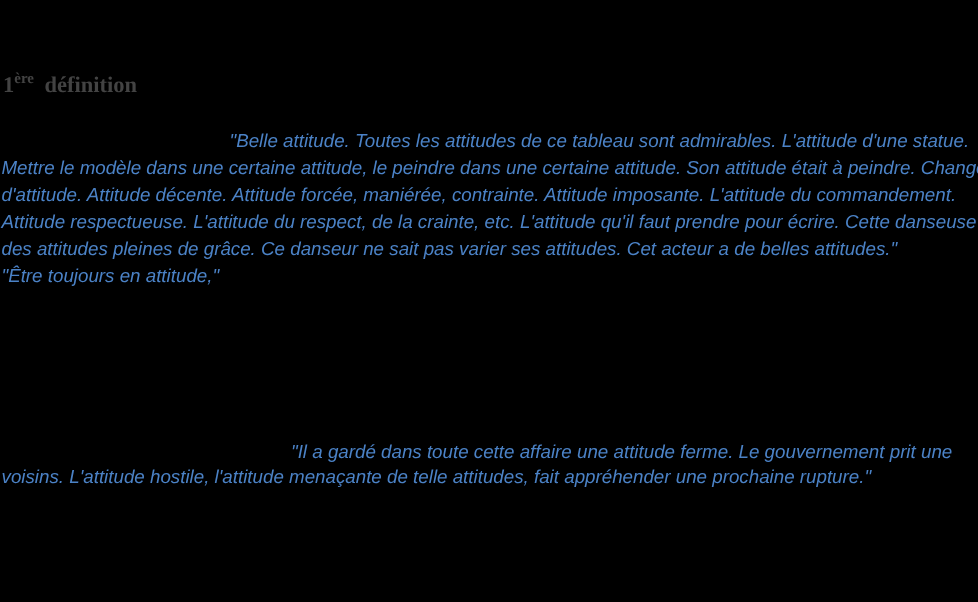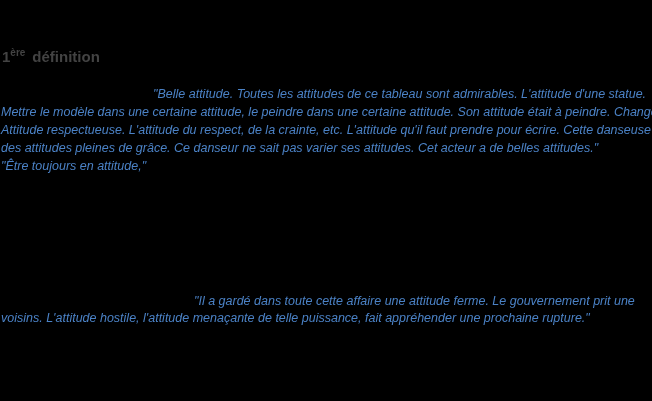--- a/index.html
+++ b/index.html
@@ -16,20 +16,21 @@
     font-family: "Liberation Sans", sans-serif;
   }
   .heading {
     position: absolute;
     left: 2px;
     color: var(--heading-color, #434343);
     font-weight: bold;
     font-size: 15px;
     line-height: 20px;
     white-space: nowrap;
+    font-family: Liberation Serif, serif;
   }
   .heading sup {
     font-size: 10px;
     font-weight: bold;
     vertical-align: 6px;
     line-height: 0;
   }
   .heading .hlabel { margin-left: 7px; }
   .h1pos { top: 47px; }
   .h2pos { top: 231px; }
@@ -52,24 +53,25 @@
 
 <div class="page">
 
   <div class="heading h1pos">
     <span>1</span><sup>ère</sup><span class="hlabel">définition</span>
   </div>
 
   <div class="quote p1pos">
     <div class="line indent1">"Belle attitude. Toutes les attitudes de ce tableau sont admirables. L'attitude d'une statue.</div>
     <div class="line">Mettre le modèle dans une certaine attitude, le peindre dans une certaine attitude. Son attitude était à peindre. Changer</div>
+    <div class="line">d'attitude. Attitude décente. Attitude forcée, maniérée, contrainte. Attitude imposante. L'attitude du commandement.</div>
     <div class="line">Attitude respectueuse. L'attitude du respect, de la crainte, etc. L'attitude qu'il faut prendre pour écrire. Cette danseuse a</div>
     <div class="line">des attitudes pleines de grâce. Ce danseur ne sait pas varier ses attitudes. Cet acteur a de belles attitudes."</div>
     <div class="line">"Être toujours en attitude,"</div>
   </div>
 
 
   <div class="quote p2pos">
     <div class="line indent2">"Il a gardé dans toute cette affaire une attitude ferme. Le gouvernement prit une</div>
-    <div class="line">voisins. L'attitude hostile, l'attitude menaçante de telle puissance, fait appréhender une prochaine rupture."</div>
+    <div class="line">voisins. L'attitude hostile, l'attitude menaçante de telle attitudes, fait appréhender une prochaine rupture."</div>
   </div>
 
 </div>
 
 </body></html>

